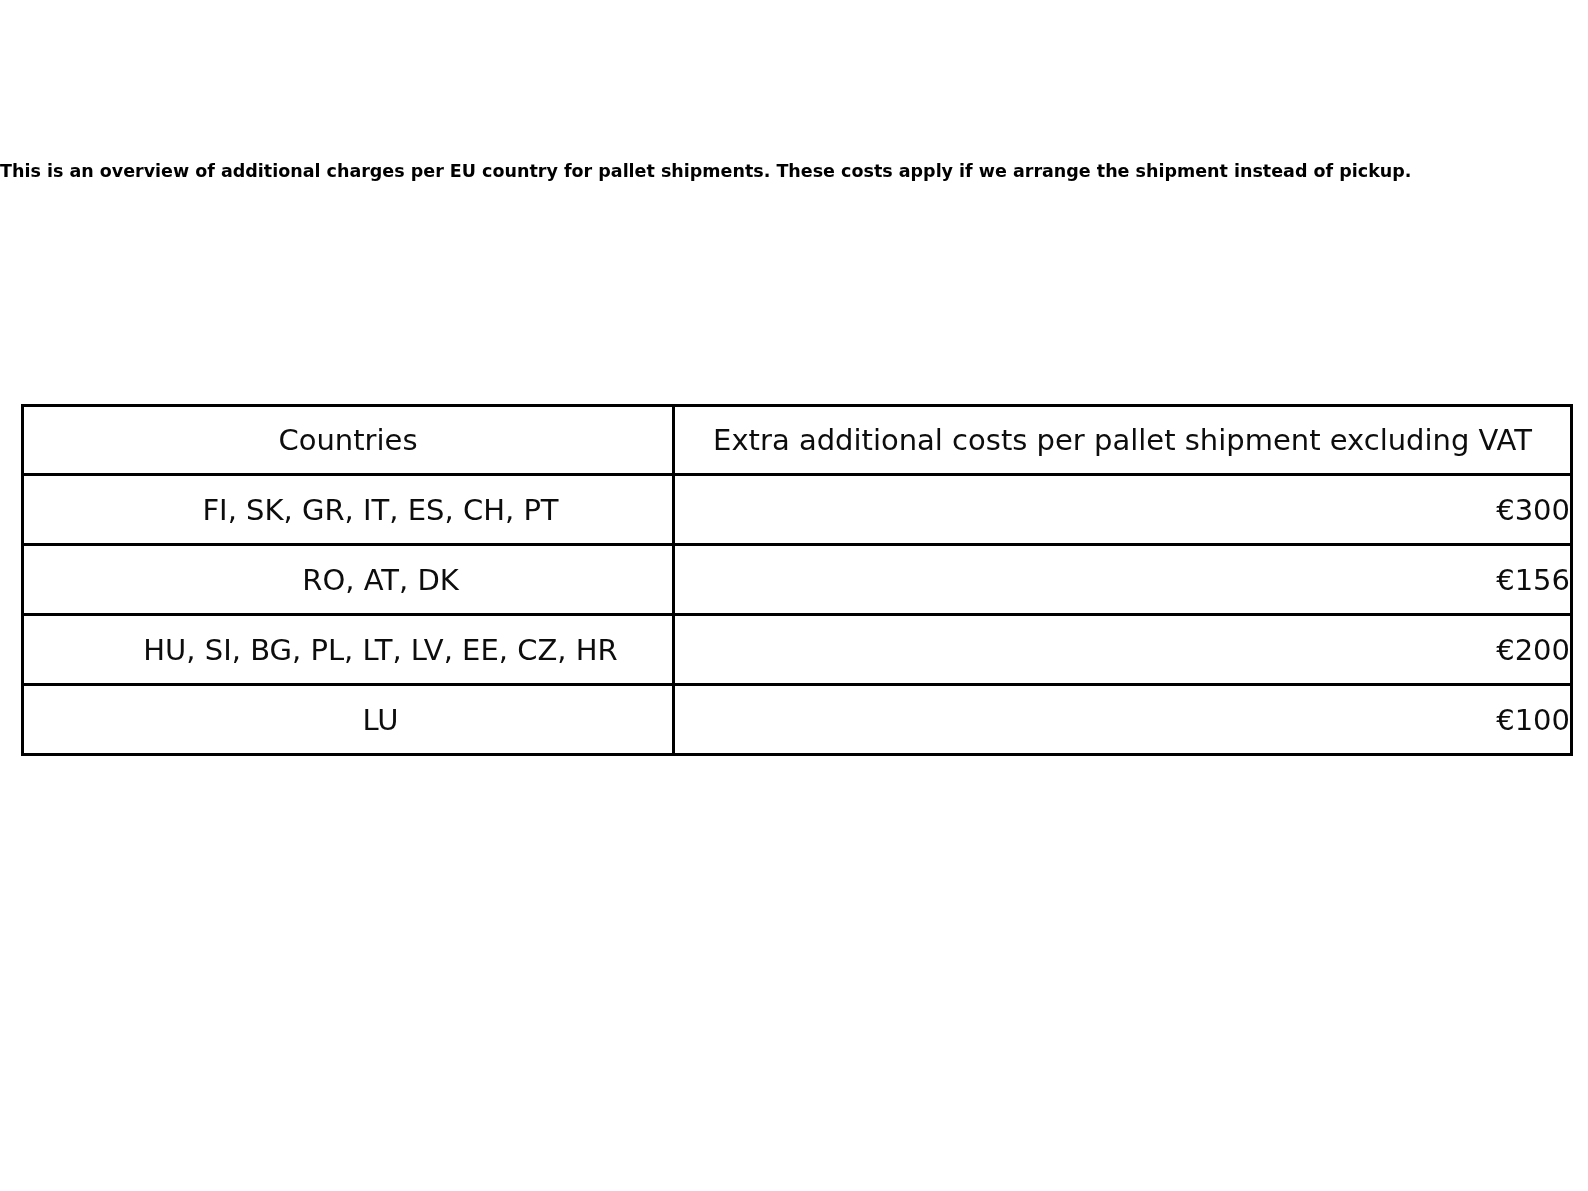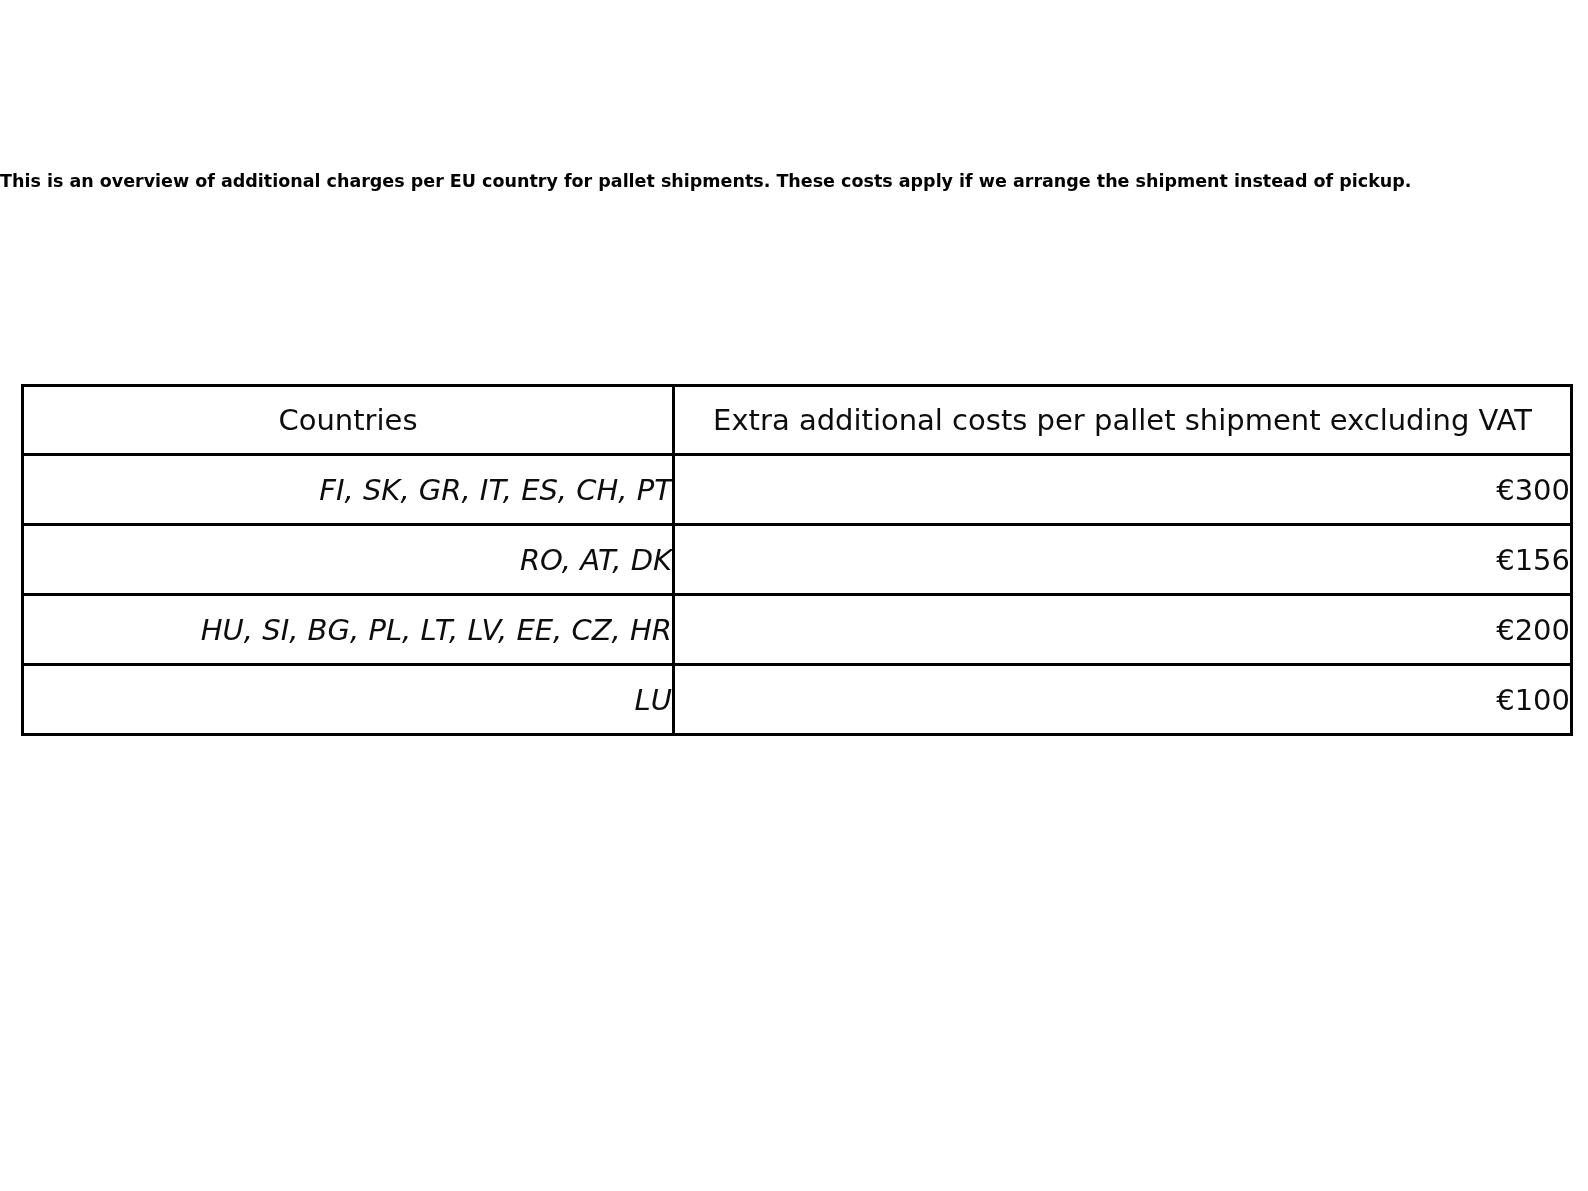--- a/index.html
+++ b/index.html
@@ -10,33 +10,33 @@
     width: 1588px;
     height: 1191px;
     background: #ffffff;
     font-family: "DejaVu Sans", sans-serif;
     color: #000000;
     position: relative;
     overflow: hidden;
   }
   .caption {
     position: absolute;
-    top: 171px;
+    top: 161px;
     left: 0;
     width: 1336px;
     text-align: left;
     font-size: 17.5px;
     font-weight: bold;
     color: #000000;
     white-space: nowrap;
   }
   table.charges-table {
     position: absolute;
     left: 21px;
-    top: 384px;
+    top: 404px;
     width: 1549px;
     border-collapse: collapse;
     table-layout: fixed;
   }
   .charges-table th,
   .charges-table td {
     border: 3px solid #000000;
     font-size: 29px;
     font-weight: normal;
     color: #0d0d0d;
@@ -47,23 +47,22 @@
   }
   .charges-table col.col-countries { width: 651px; }
   .charges-table col.col-costs     { width: 898px; }
   .charges-table thead tr { height: 69px; }
   .charges-table tbody tr { height: 70px; }
   .charges-table th {
     text-align: center;
     padding: 0 8px;
   }
   .charges-table td.cell-countries {
-    text-align: right;
+    text-align: center;
     padding-left: 65px;
-    font-style: italic;
   }
   .charges-table td.cell-cost {
     text-align: right;
     padding-left: 90px;
   }
 </style>
 </head>
 <body>
 
 <div class="caption">This is an overview of additional charges per EU country for pallet shipments. These costs apply if we arrange the shipment instead of pickup.</div>

